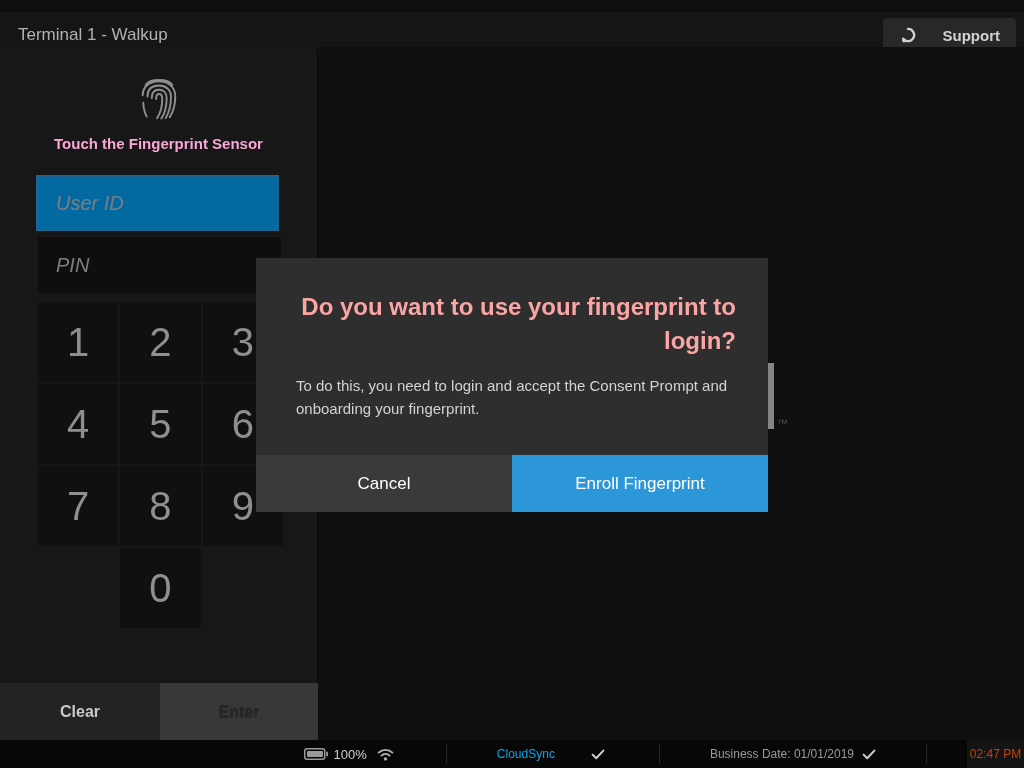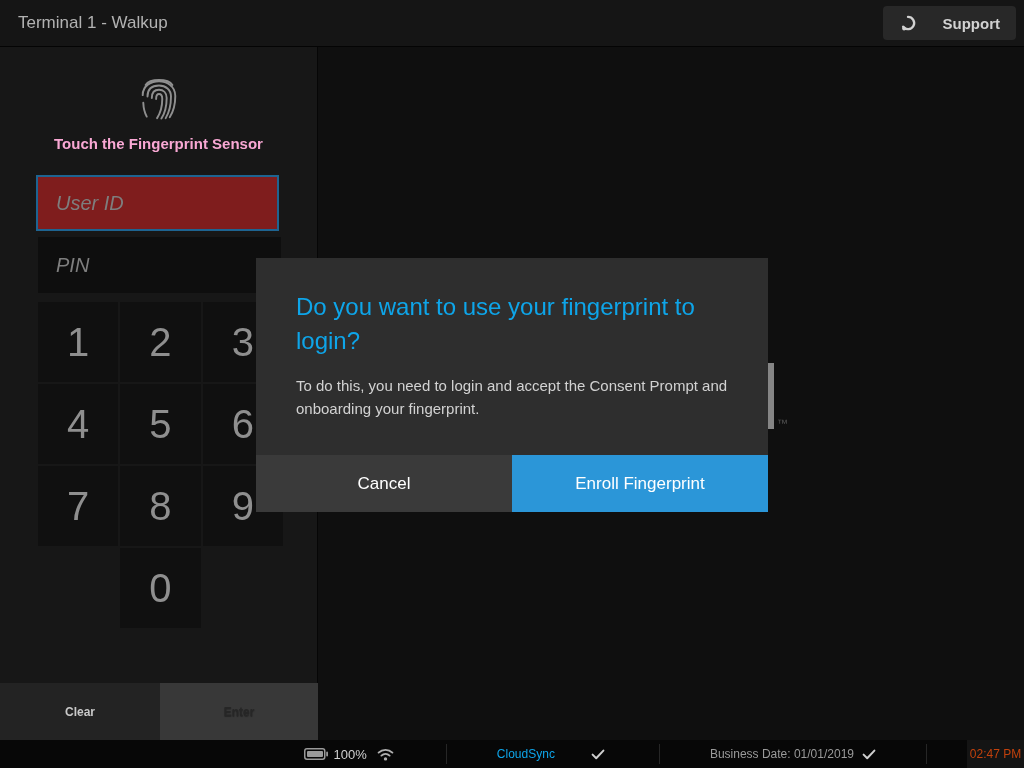--- a/index.html
+++ b/index.html
@@ -5,21 +5,21 @@
   * { margin:0; padding:0; box-sizing:border-box; }
   html,body { background:#000; }
   .screen {
     position:relative; width:1024px; height:768px; overflow:hidden;
     background:#0f0f0f; font-family:"Liberation Sans", sans-serif;
     -webkit-font-smoothing:antialiased;
   }
 
   
   .topbar {
-    position:absolute; top:0; left:0; width:1024px; height:47px;
+    position:absolute; top:12px; left:0; width:1024px; height:47px;
     background:#151515; border-bottom:1px solid #040404;
     display:flex; align-items:center; justify-content:space-between;
     padding:0 8px 0 18px;
   }
   .topbar-title { color:#b2b2b2; font-size:17px; }
   .support-btn {
     display:flex; align-items:center; gap:26px; background:#282828;
     border-radius:4px; height:34px; padding:0 16px; cursor:pointer;
   }
   .support-label { color:#d2d2d2; font-size:15px; font-weight:bold; }
@@ -36,42 +36,42 @@
   }
   .fp-wrap { margin-top:26px; display:flex; justify-content:center; }
   .instruction { margin-top:12px; text-align:center; color:#f9a8d4; font-size:15px; font-weight:bold; }
   .field {
     display:block; margin-left:38px; width:243px; height:56px;
     background:#0e0e0e; border:none; outline:none; color:#dddddd;
     font-size:20px; font-style:italic; padding:0 18px;
     font-family:"Liberation Sans", sans-serif;
   }
   .field::placeholder { color:#7e7e7e; font-style:italic; opacity:1; }
-  .field-userid { margin-top:23px; background:#7f1d1d; border:2px solid #1e6491;margin-left:36px; }
+  .field-userid { margin-top:23px; background:#0369a1; border:2px solid #1e6491;margin-left:36px; }
   .field-pin { margin-top:6px; }
 
   .keypad { margin:9px 0 0 38px; width:245px; display:grid; grid-template-columns:repeat(3,1fr); gap:2px; }
   .key {
     height:80px; background:#101010; color:#8f8f8f; font-size:40px; font-weight:400;
     display:flex; align-items:center; justify-content:center; cursor:pointer;
   }
   .key-0 { grid-column:2; }
 
   .panel-actions { position:absolute; bottom:0; left:0; width:318px; height:57px; display:flex; }
   .panel-actions .abtn {
     display:flex; align-items:center; justify-content:center;
-    font-size:12px; font-weight:bold; cursor:pointer;
+    font-size:16px; font-weight:bold; cursor:pointer;
   }
   .clear-btn { width:160px; background:#232323; color:#c9c9c9; }
   .enter-btn { flex:1; background:#383838; color:#262626; text-shadow:0 1px 1px rgba(0,0,0,0.35); }
 
   
   .dialog { position:absolute; left:256px; top:258px; width:512px; height:254px; background:#2e2e2e; z-index:5; }
   .dialog-content { padding:32px 32px 0 40px; }
-  .dialog-title { color:#0ea5e9; font-size:24px; font-weight:normal; line-height:34px; max-width:448px; }
+  .dialog-title { color:#fca5a5; font-size:24px; font-weight:bold; line-height:34px; max-width:448px;text-align:right; }
   .dialog-body { margin-top:16px; color:#d2d2d2; font-size:15px; line-height:23px; max-width:440px; }
   .dialog-actions { position:absolute; left:0; bottom:0; width:100%; height:57px; display:flex; }
   .dialog-actions .dbtn {
     flex:1; display:flex; align-items:center; justify-content:center;
     color:#ffffff; font-size:17px; font-weight:normal; cursor:pointer;
   }
   .cancel-btn { background:#3a3a3a; }
   .enroll-btn { background:#2b96d8; }
 
   

